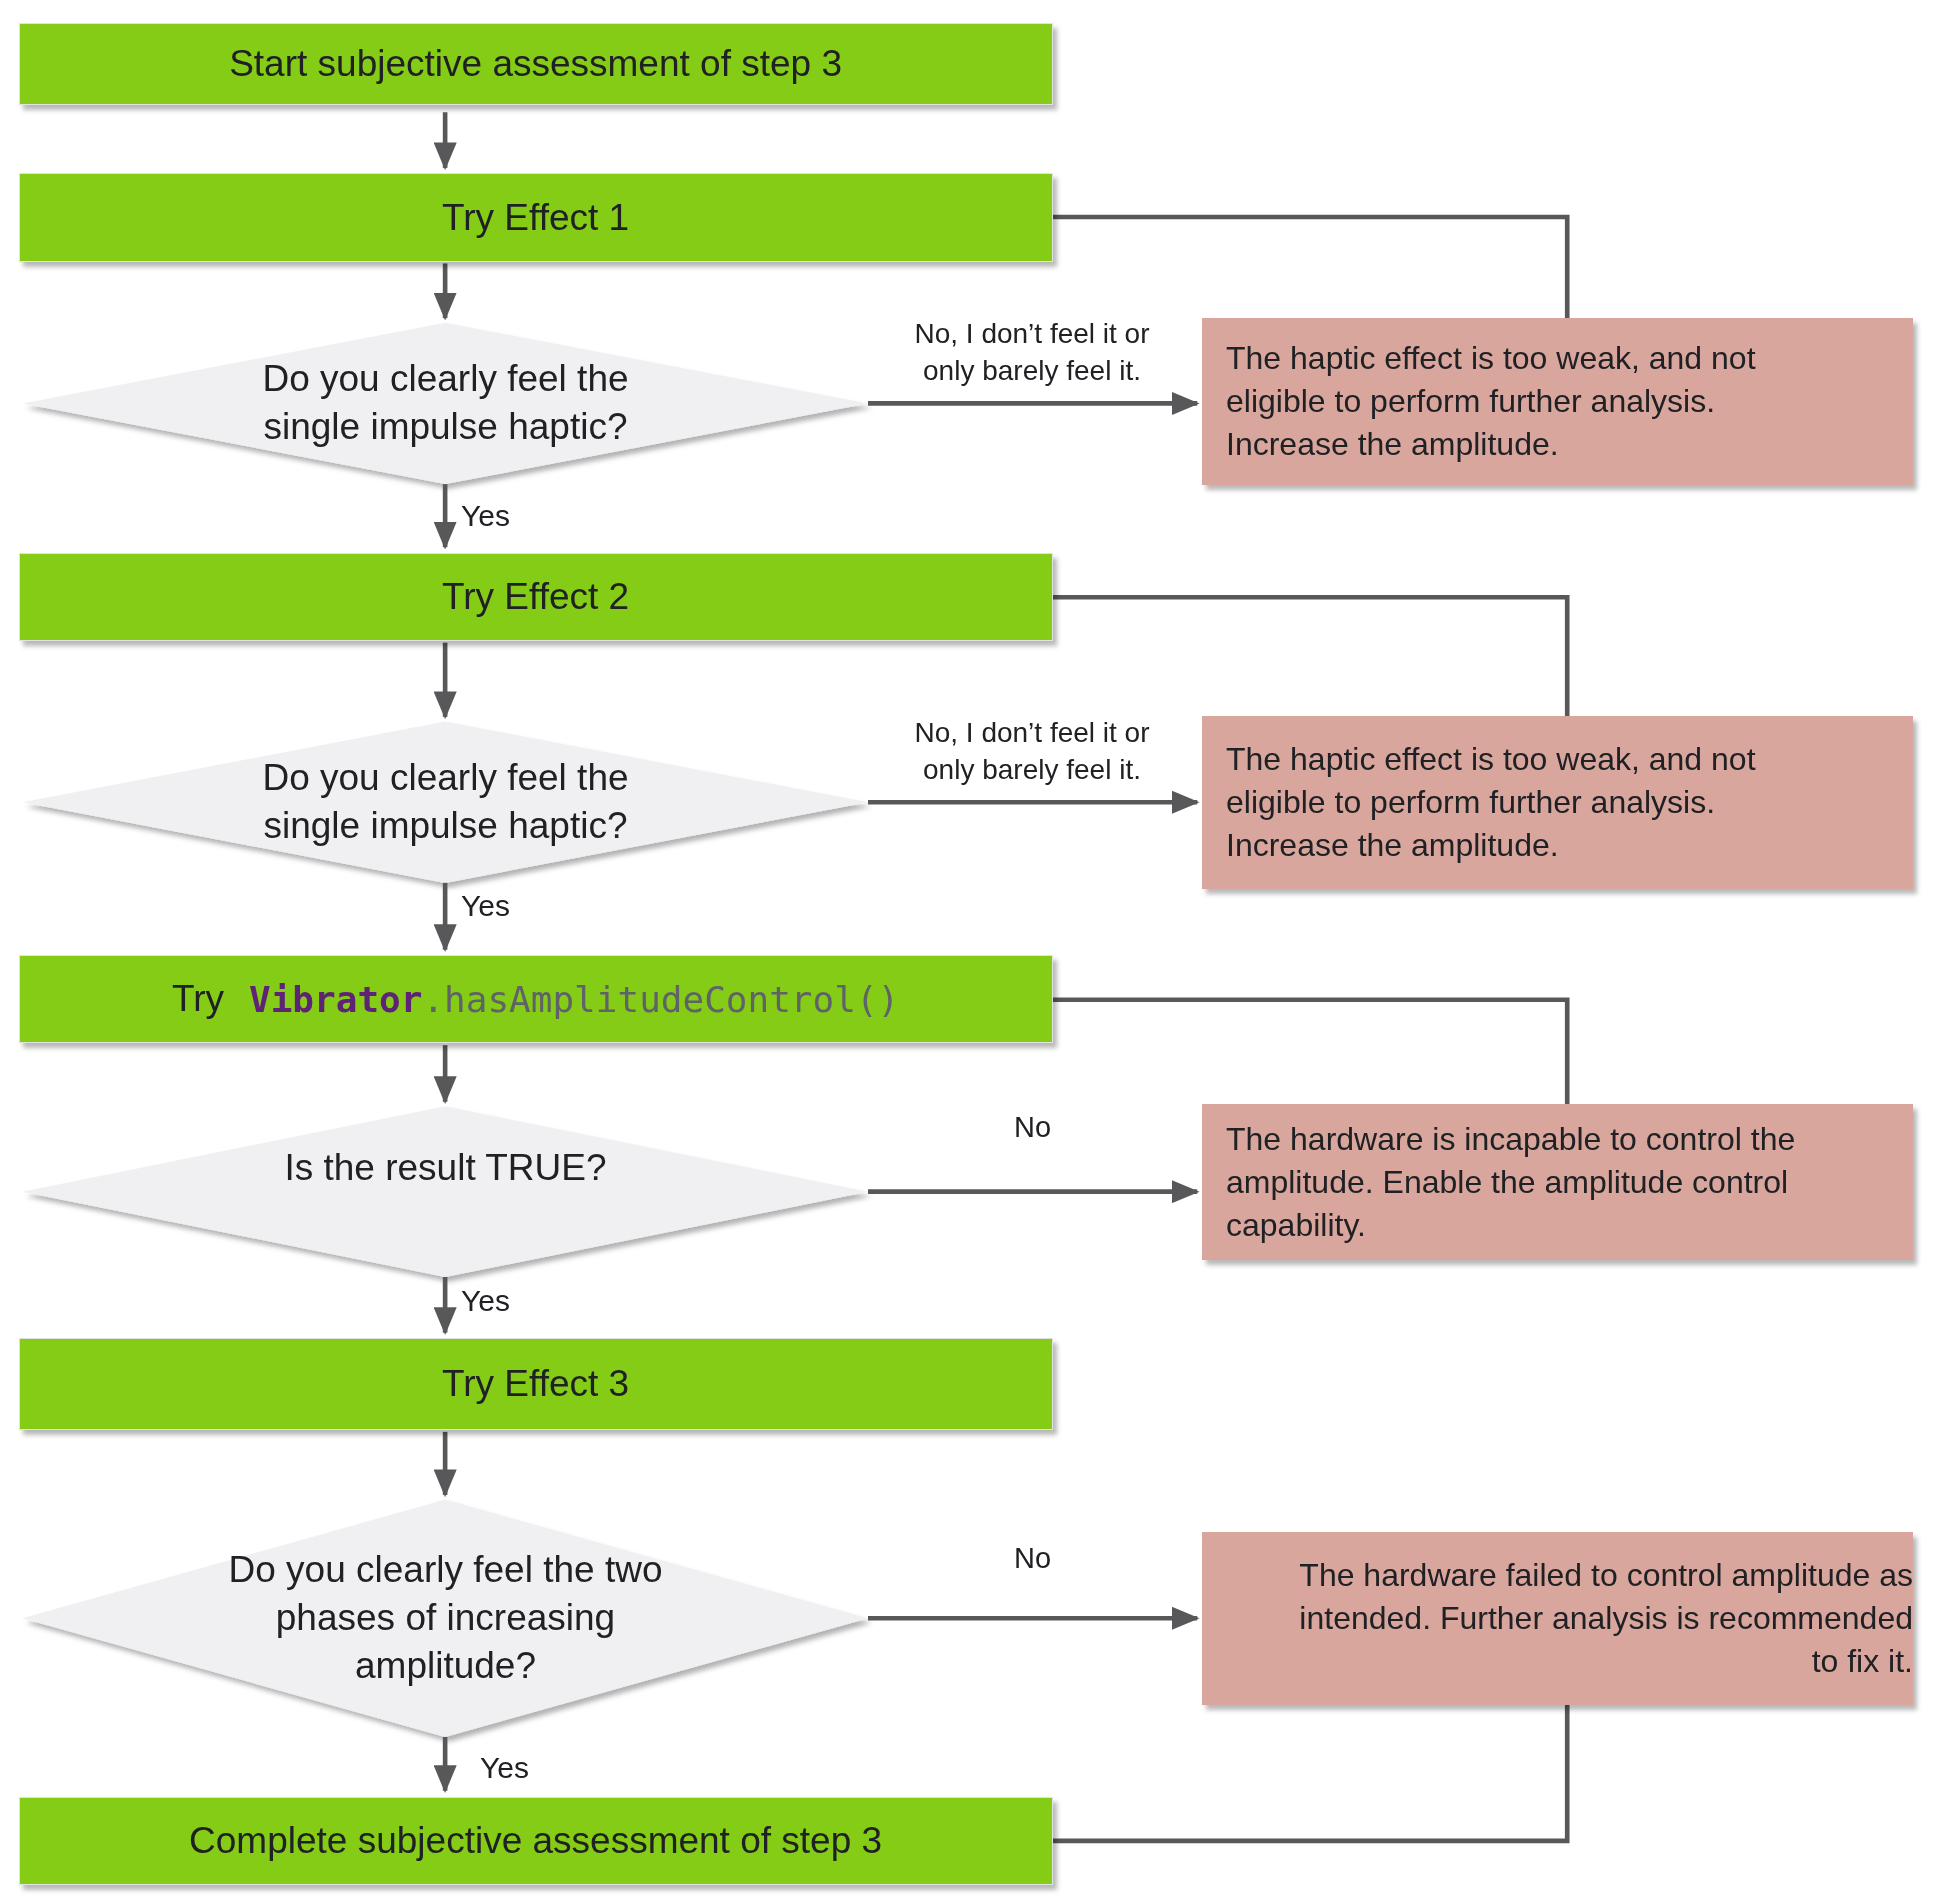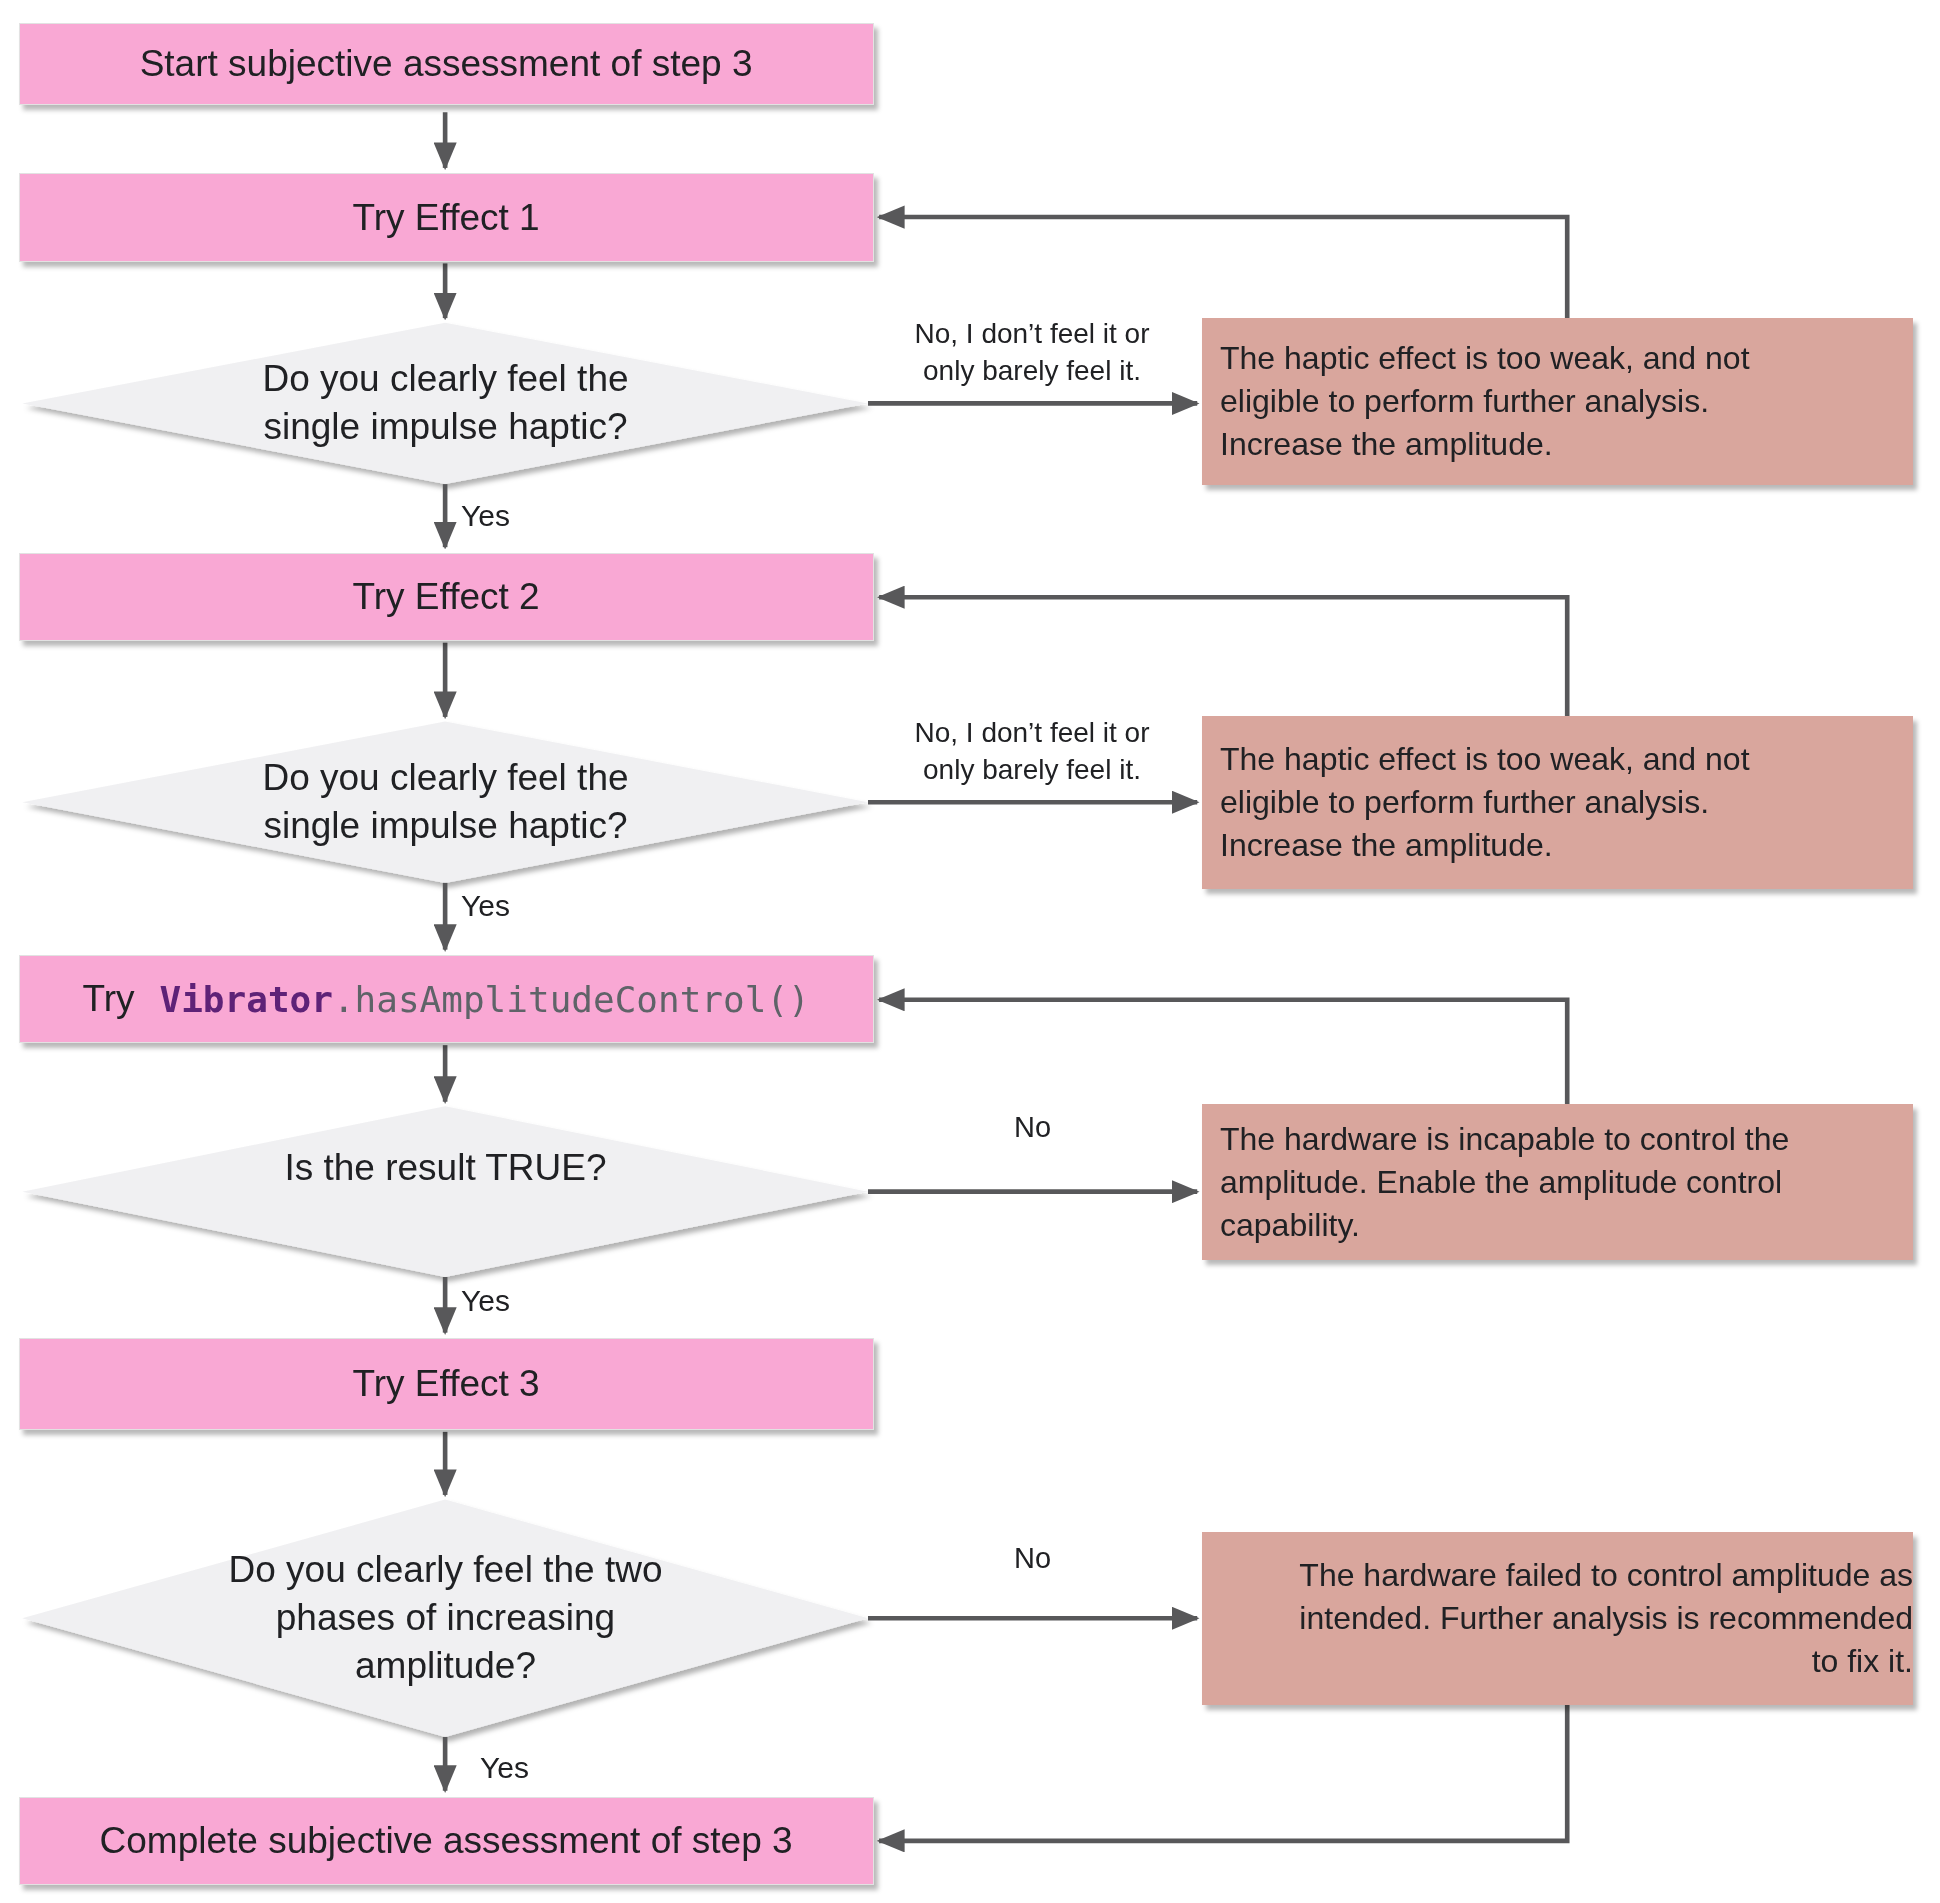--- a/index.html
+++ b/index.html
@@ -1,36 +1,36 @@
 <!DOCTYPE html>
 <html style="font-size:15px"><head>
 <meta charset="utf-8">
 <style>
   html,body{margin:0;padding:0;background:#ffffff;}
   body{font-family:"Liberation Sans", sans-serif;color:#202124;}
   .stage{position:relative;width:1940px;height:1903px;background:#ffffff;overflow:hidden;}
   .wires{position:absolute;left:0;top:0;z-index:0;}
   .node{position:absolute;z-index:2;}
   .box{
-    left:18.6px;width:855px;box-sizing:border-box;
-    background:#f9a8d4;border:1.9px solid #e2e2e2;
+    left:18.6px;width:1034px;box-sizing:border-box;
+    background:#84cc16;border:1.9px solid #e2e2e2;
     box-shadow:3.7px 4.6px 4.6px rgba(0,0,0,0.28);
     display:flex;align-items:center;justify-content:center;
     font-size:37px;
   }
   .dtext{
     left:28px;width:835px;text-align:center;
     font-size:37px;line-height:48px;
   }
   .warn{
     left:1202px;width:711px;box-sizing:border-box;
     background:#d9a69d;
     box-shadow:3.7px 4.6px 4.6px rgba(0,0,0,0.28);
     display:flex;flex-direction:column;justify-content:center;
-    padding-left:18px;font-size:32px;line-height:43px;white-space:nowrap;
+    padding-left:24px;font-size:32px;line-height:43px;white-space:nowrap;
   }
   .lbl{
     width:334px;left:865px;text-align:center;
     font-size:28px;line-height:37px;
   }
   .no-short{width:111px;left:977px;text-align:center;font-size:29px;}
   .yes{font-size:30px;}
   .code-try{margin-right:25px;}
   .code-mono{font-family:"DejaVu Sans Mono", monospace;font-size:36px;}
   .code-class{color:#5e2277;font-weight:bold;}

